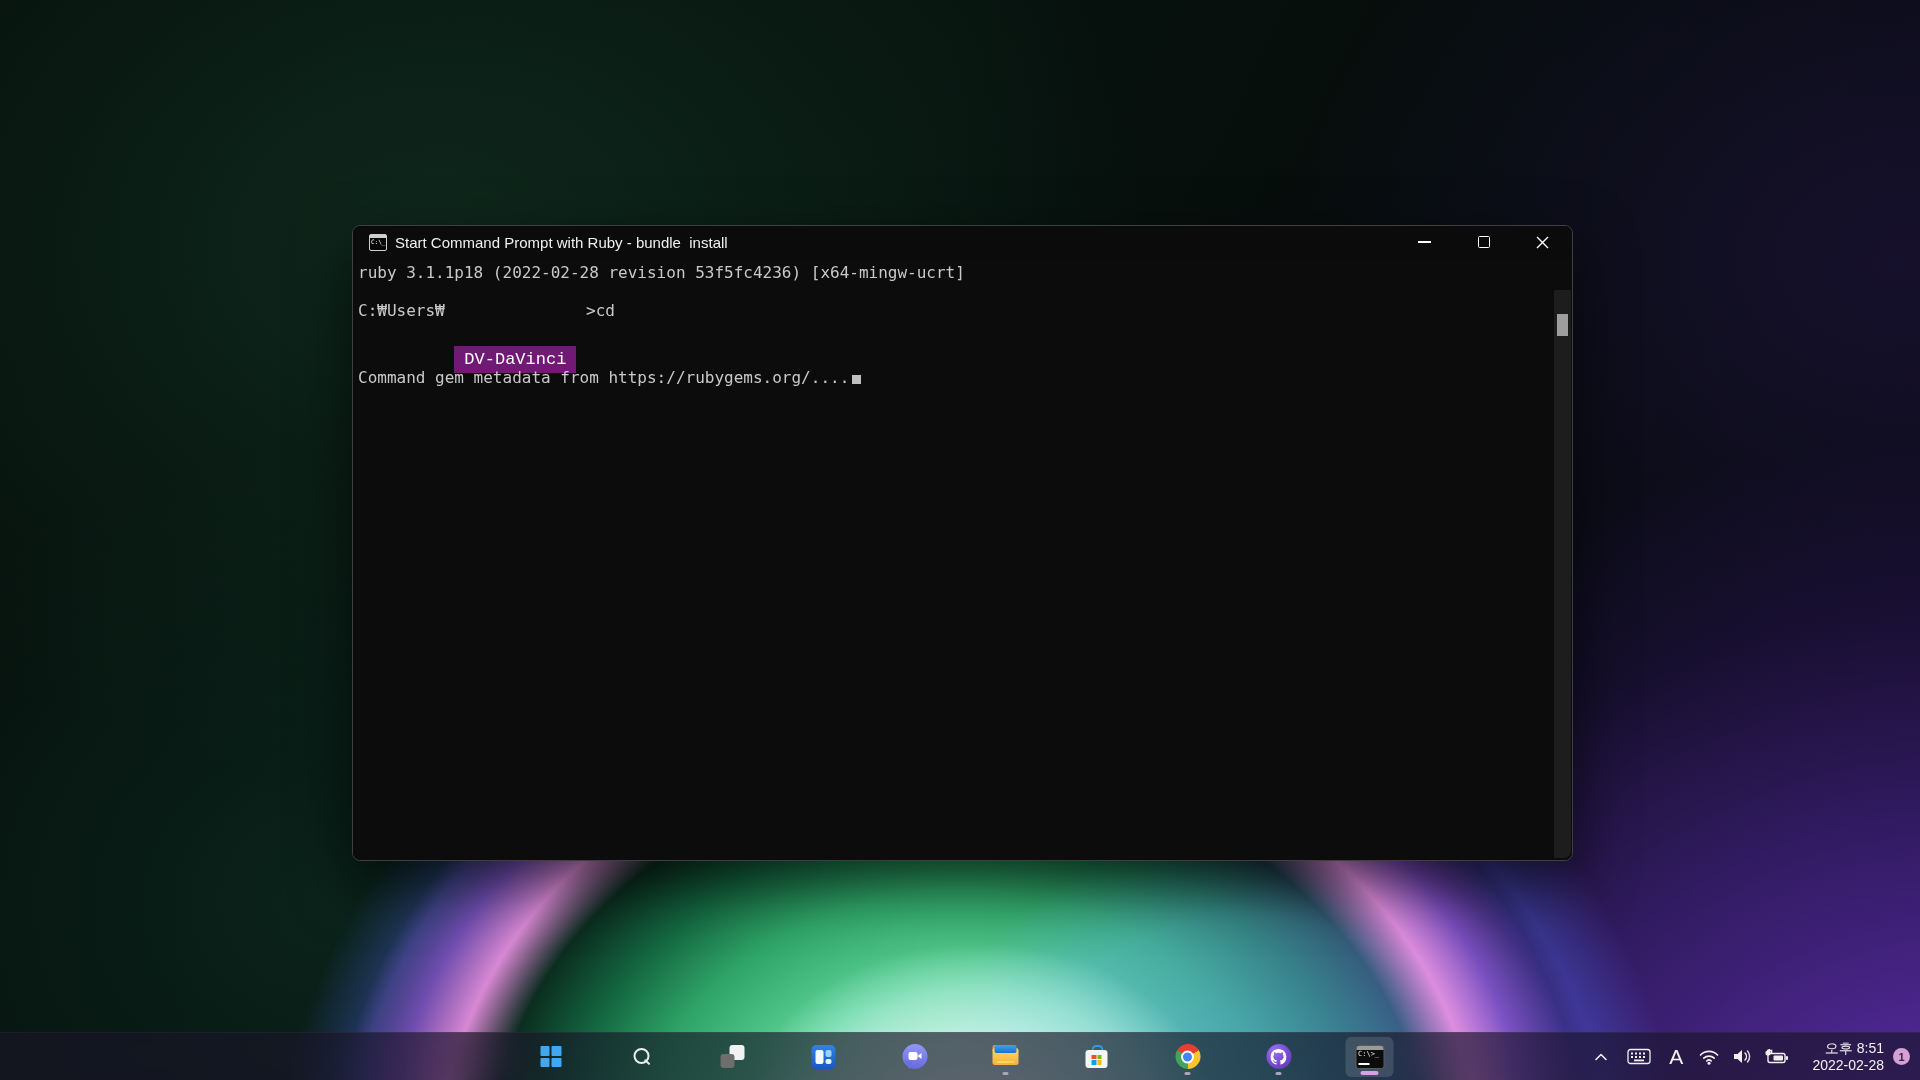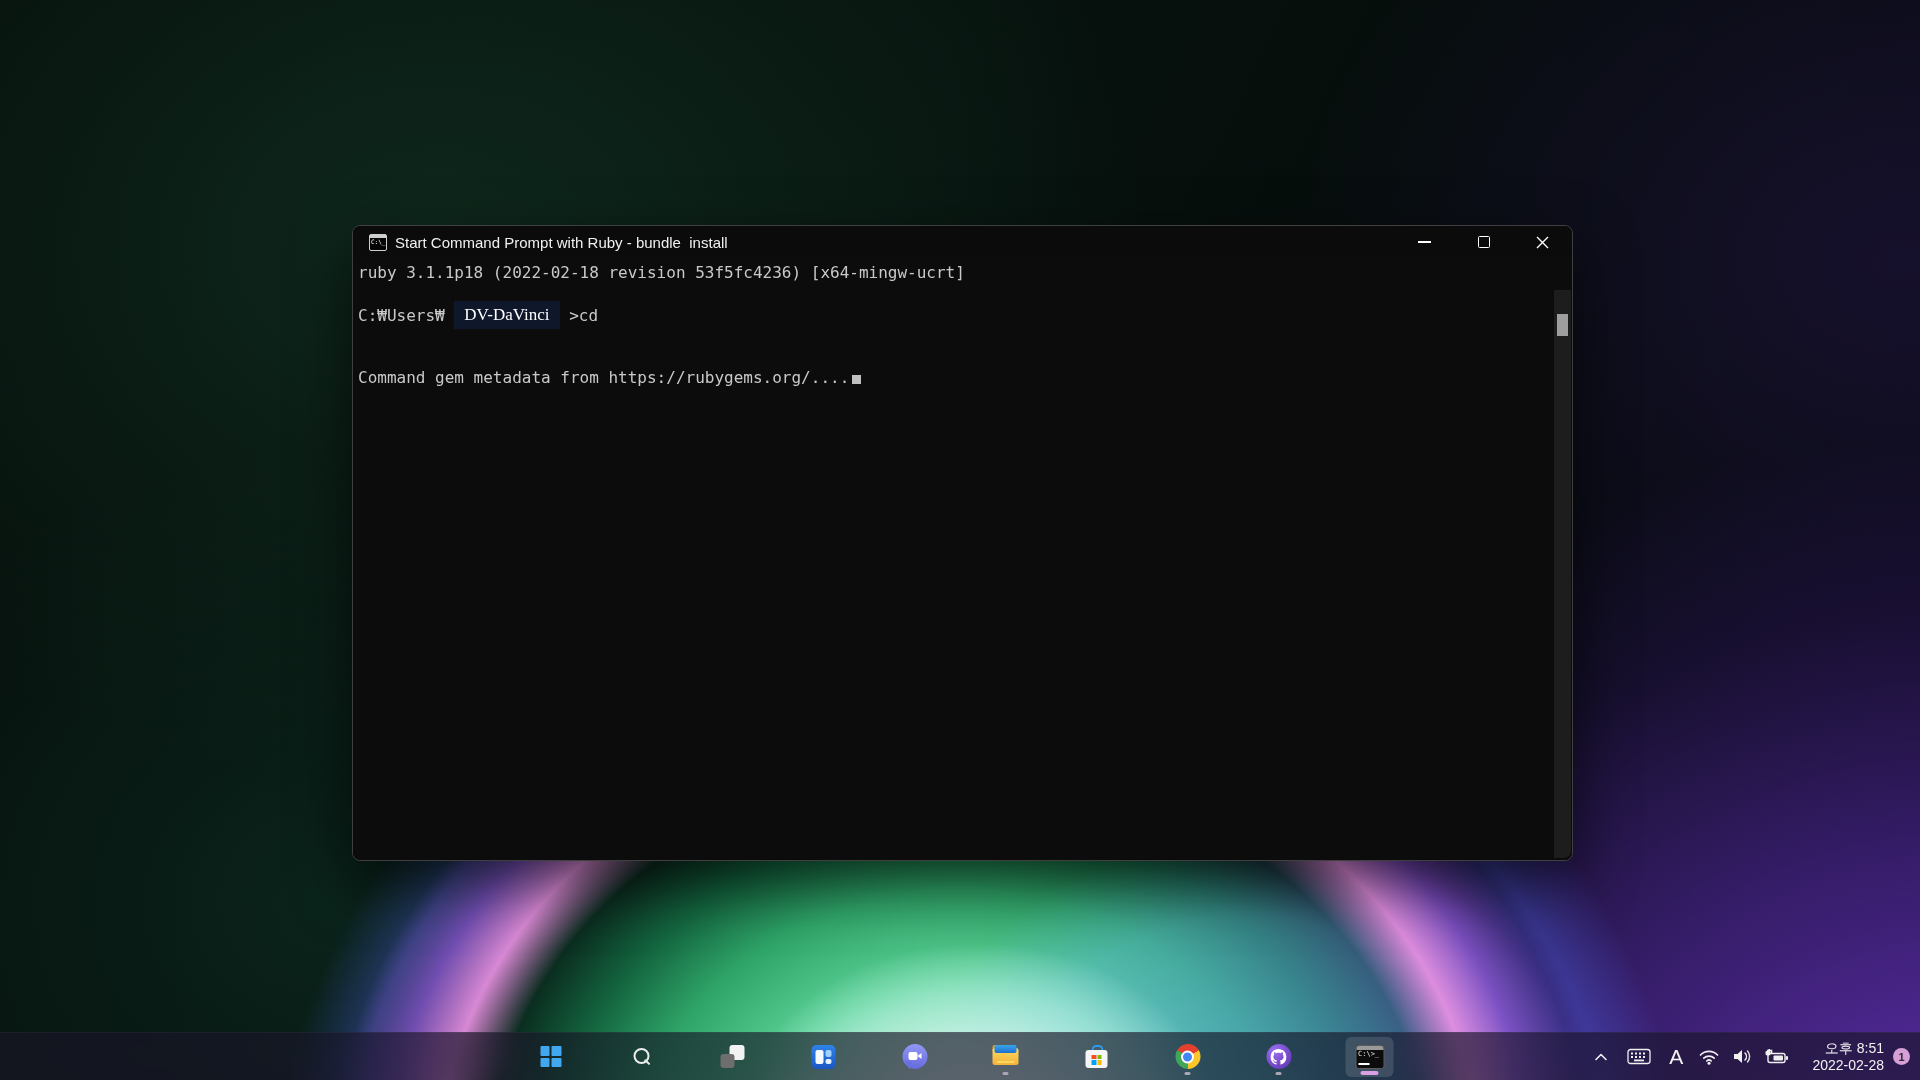--- a/index.html
+++ b/index.html
@@ -41,24 +41,24 @@
   .controls{margin-left:auto;display:flex;height:100%;}
   .ctl{width:59px;height:100%;display:flex;align-items:center;justify-content:center;}
   .glyph-min{width:13px;height:1.5px;background:#ffffff;}
   .glyph-max{width:10px;height:10px;border:1.3px solid #ffffff;border-radius:1.5px;}
   .terminal{
     position:absolute;left:0;right:0;top:32px;bottom:0;background:#0c0c0c;
     border-radius:0 0 8px 8px;overflow:hidden;
     font-family:"DejaVu Sans Mono",monospace;font-size:16px;color:#c9c9c9;
   }
   .tline{position:absolute;left:5px;white-space:pre;}
-  .promptline{display:flex;align-items:center;white-space:pre;}
+  .promptline{display:flex;white-space:pre;}
   .obox{
-    font-family:Liberation Serif, serif;font-size:17px;color:#ffffff;
-    background:#0f172a;padding:4px 10px;white-space:pre;
+    font-family:Liberation Mono, monospace;font-size:17px;color:#ffffff;
+    background:#701a75;padding:4px 10px;white-space:pre;margin-top:45px;
   }
   .cursor{display:inline-block;width:9px;height:9px;background:#c0c0c0;margin-left:3px;vertical-align:-1px;}
   .scrolltrack{position:absolute;top:32px;bottom:2px;right:1px;width:17px;background:#1d1d1d;border-radius:0 0 7px 0;}
   .scrollthumb{position:absolute;top:24px;left:3px;width:11px;height:22px;background:#9e9e9e;}
   
   .taskbar{
     position:absolute;left:0;right:0;bottom:0;height:48px;
     background:rgba(26,21,40,0.66);
     -webkit-backdrop-filter:blur(18px) saturate(1.15);backdrop-filter:blur(18px) saturate(1.15);
     border-top:1px solid rgba(255,255,255,0.04);box-sizing:border-box;
@@ -133,21 +133,21 @@
         </div>
       <div class="ctl">
         <svg width="13" height="13" viewBox="0 0 13 13">
           <path d="M1 1 L12 12 M12 1 L1 12" stroke="#ffffff" stroke-width="1.4"></path>
         </svg>
       </div>
     </div>
   </div>
 
   <div class="terminal">
-    <div class="tline" style="top:5px;">ruby 3.1.1p18 (2022-02-18 revision 53f5fc4236) [x64-mingw-ucrt]</div>
+    <div class="tline" style="top:5px;">ruby 3.1.1p18 (2022-02-28 revision 53f5fc4236) [x64-mingw-ucrt]</div>
 
     <div class="tline promptline" style="top:43px;">
       <span>C:₩Users₩ </span><span class="obox">DV-DaVinci</span><span> &gt;cd </span>
     </div>
 
 
     <div class="tline" style="top:110px;"><span>Command gem metadata from https://rubygems.org/....</span><span class="cursor"></span></div>
 
     <div class="scrolltrack">
       <div class="scrollthumb"></div>

